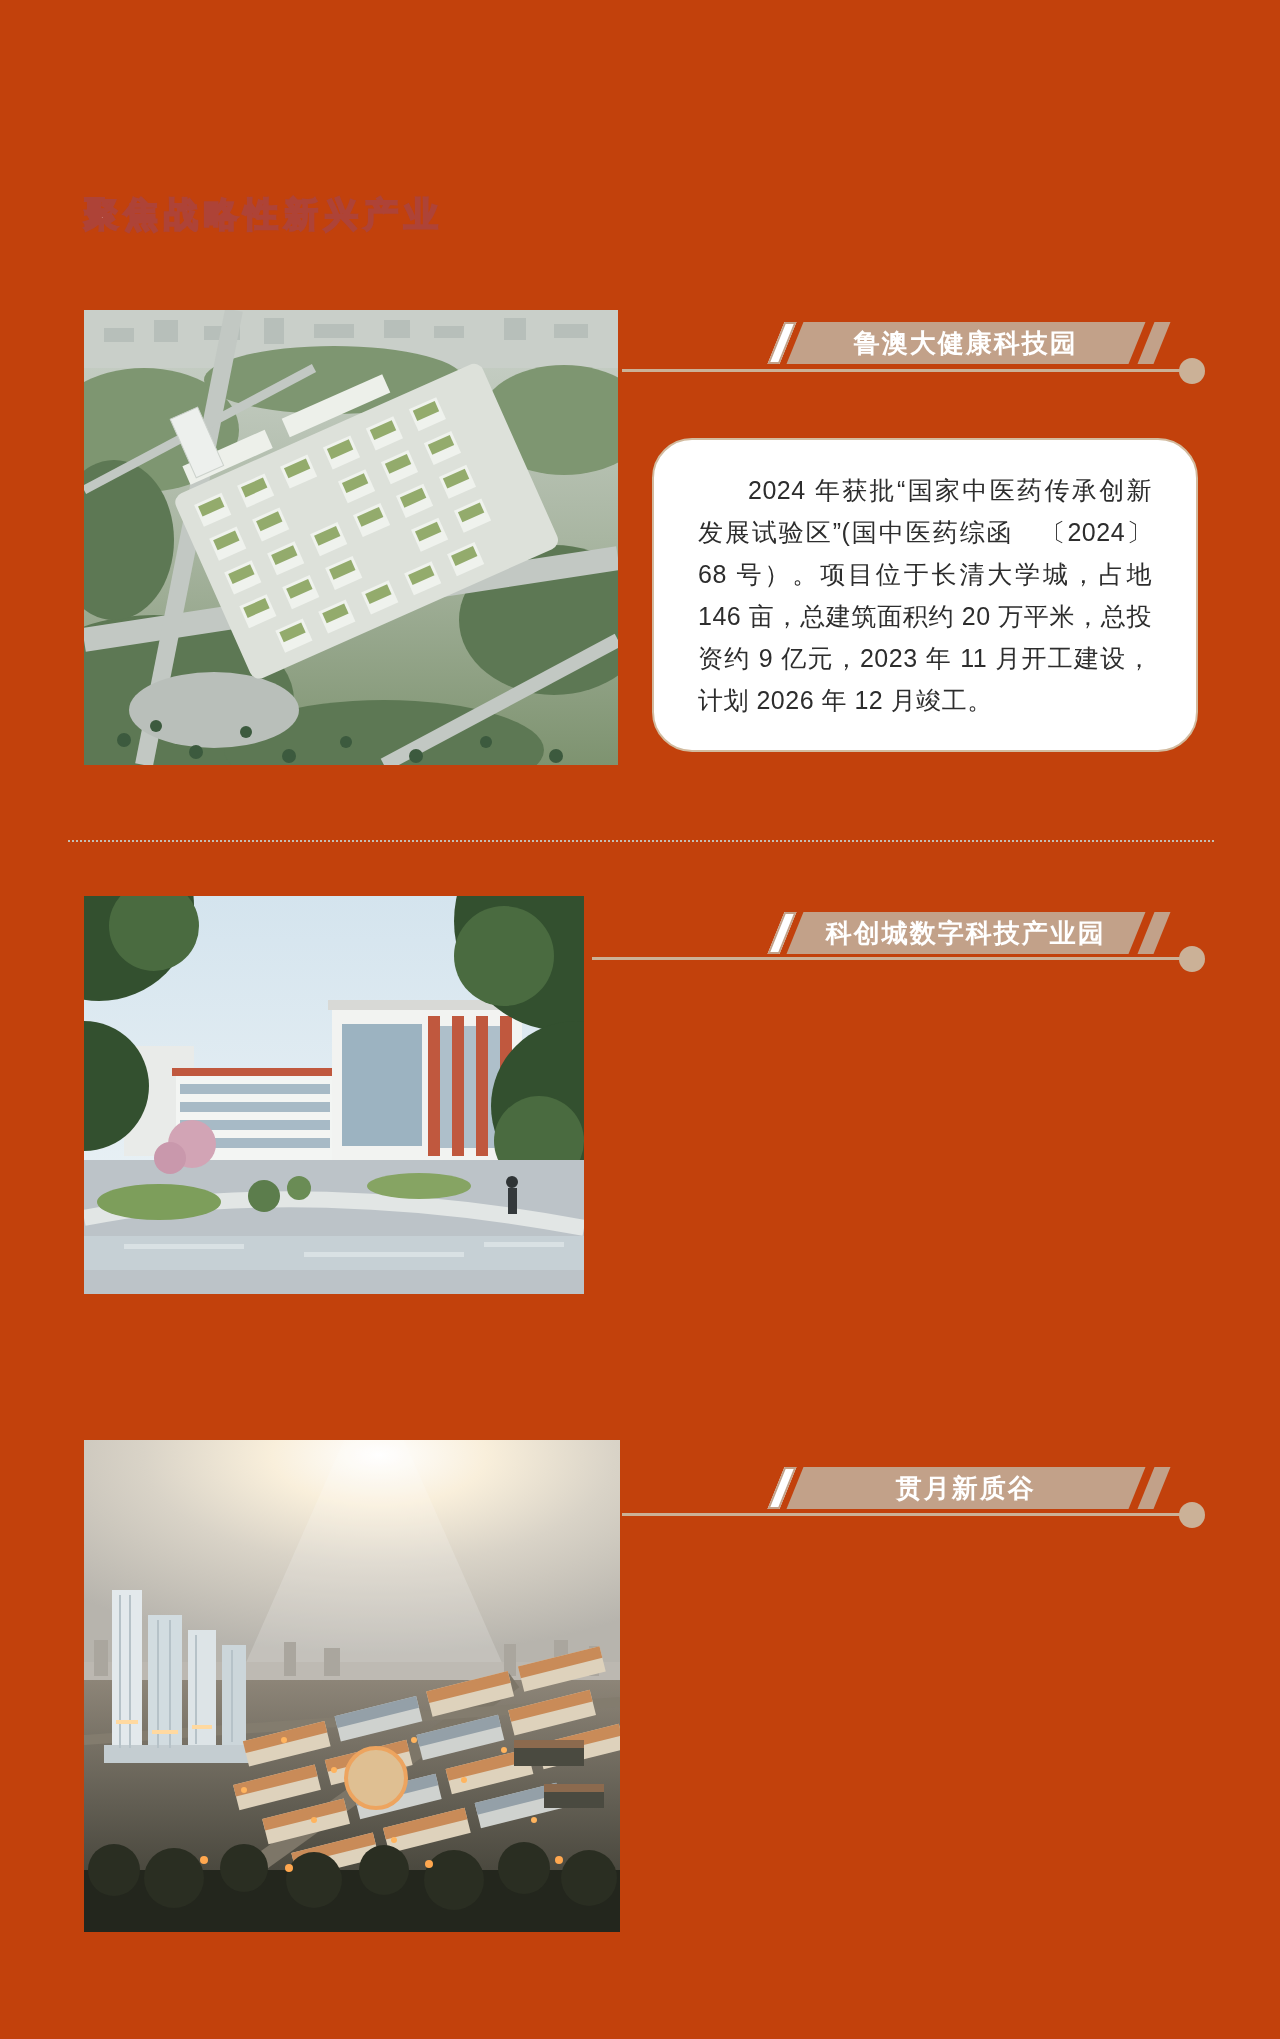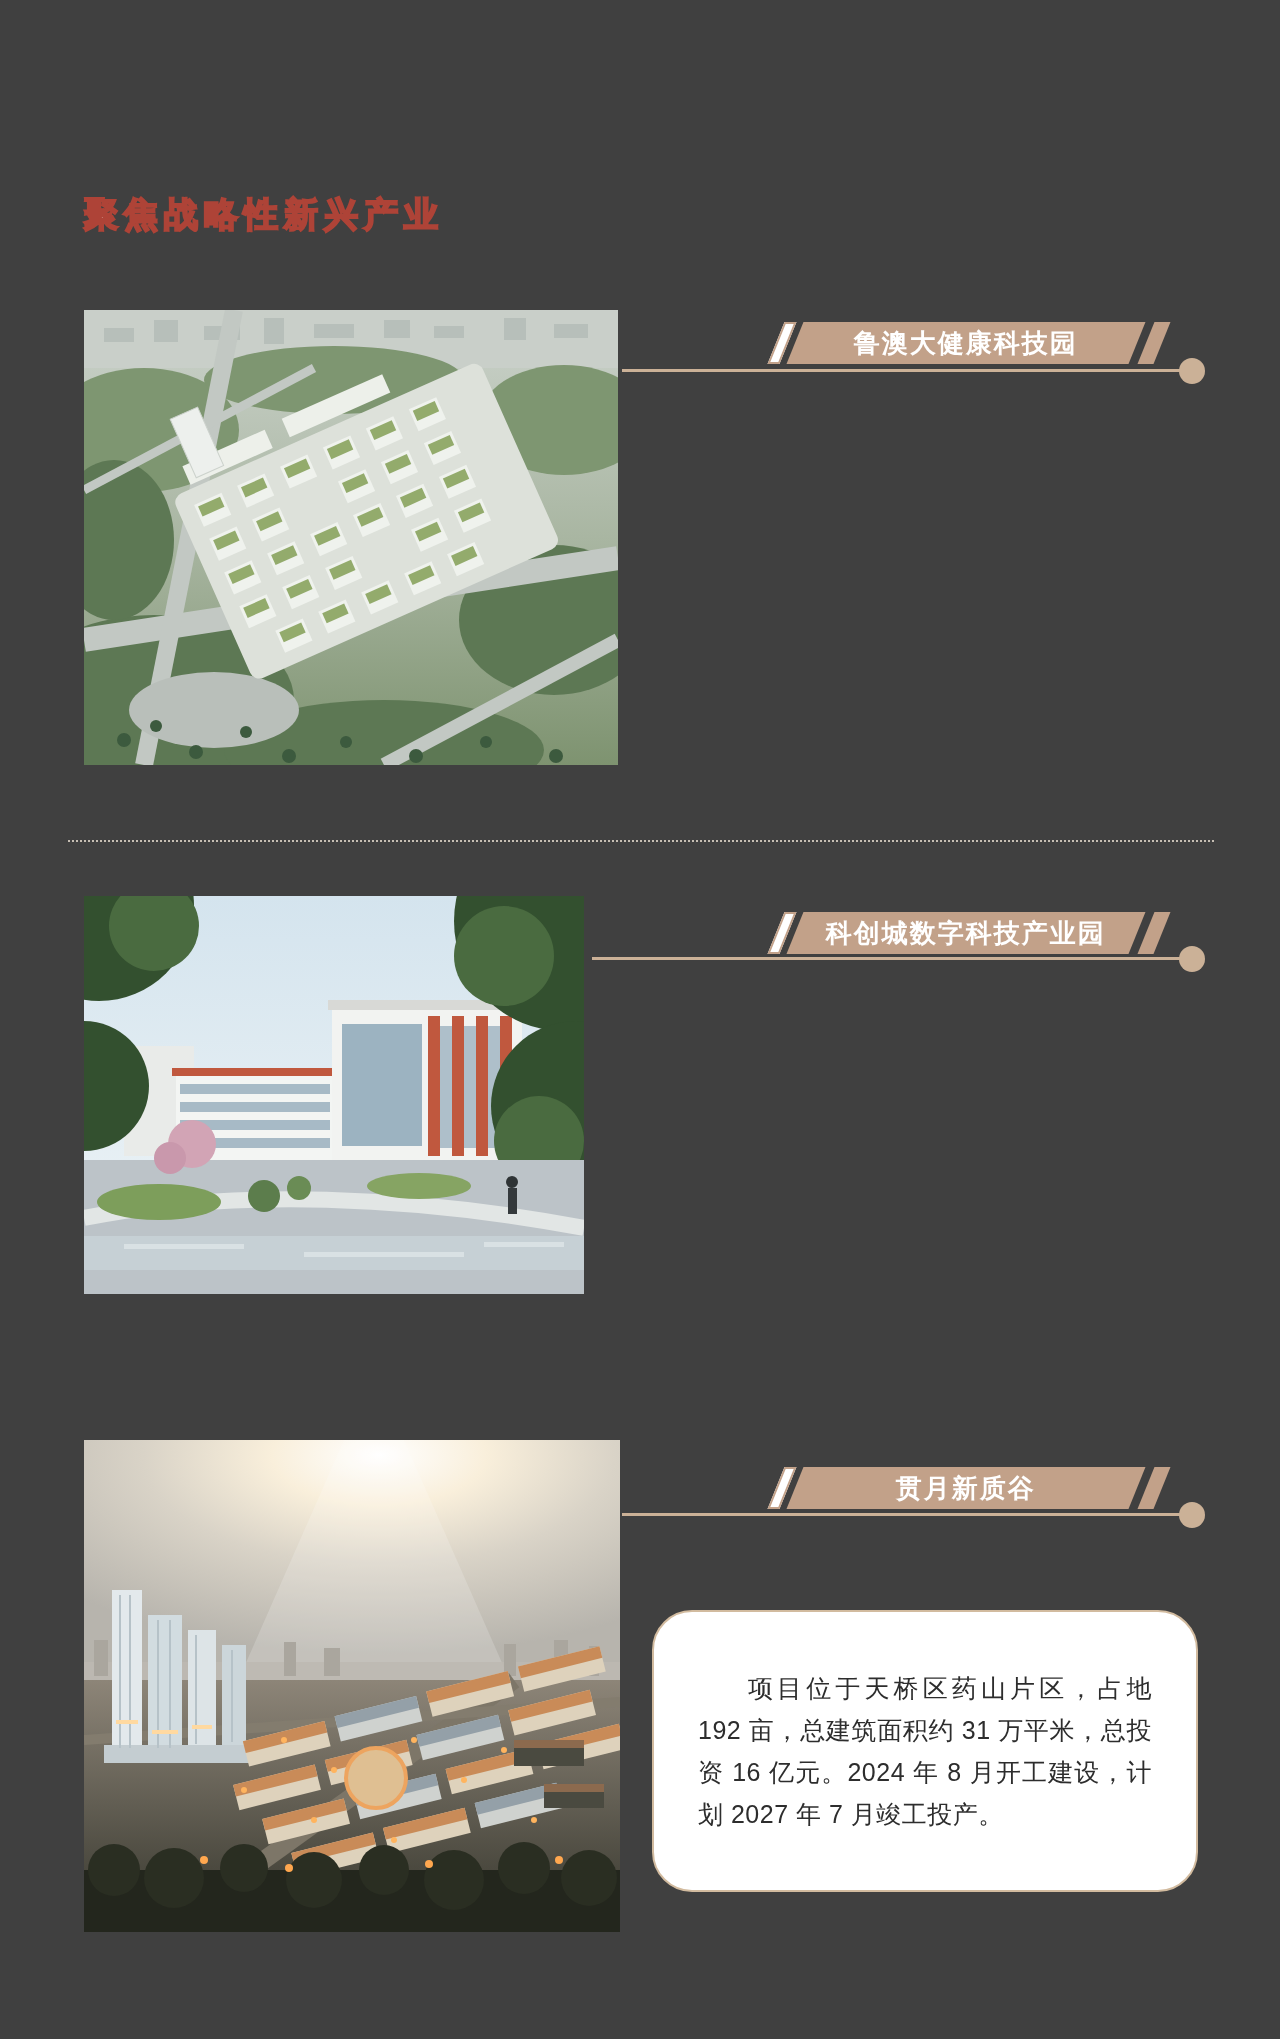--- a/index.html
+++ b/index.html
@@ -1,17 +1,17 @@
 <!DOCTYPE html>
 <html style="--title-red: #ae4337; --banner-tan: #c2a189; --line-tan: #cbb197; --box-border: #d2bb9f; --body-text: #2d2d2d;"><head>
 <meta charset="utf-8">
 <style>
   html,body{margin:0;padding:0;background:#ffffff;}
   .page{
-    position:relative;width:1280px;height:2039px;background:#404040;overflow:hidden;
+    position:relative;width:1280px;height:2039px;background:#c2410c;overflow:hidden;
     font-family:"Liberation Sans","DejaVu Sans",sans-serif;
   }
   
   .page-title{
     position:absolute;left:84px;top:192px;margin:0;
     font-size:34px;font-weight:900;letter-spacing:6px;
     color:#f6ded9;
     -webkit-text-stroke:2.2px var(--title-red,#ae4337);
     text-shadow:0 0 1px var(--title-red,#ae4337);
     white-space:nowrap;
@@ -161,20 +161,23 @@
   <div class="banner banner-1">
     <span class="b-edge-l"></span>
     <span class="b-body">
       <span class="b-label">鲁澳大健康科技园</span>
     </span>
     <span class="b-edge-r"></span>
   </div>
   <div class="rule rule-1"></div>
   <div class="dot dot-1"></div>
 
+  <div class="descbox descbox-1">
+    <p>2024 年获批“国家中医药传承创新发展试验区”(国中医药综函　〔2024〕68 号）。项目位于长清大学城，占地 146 亩，总建筑面积约 20 万平米，总投资约 9 亿元，2023 年 11 月开工建设，计划 2026 年 12 月竣工。</p>
+  </div>
 
   <div class="divider"></div>
 
   <div class="photo photo-2">
     <svg viewBox="0 0 500 398" preserveAspectRatio="none">
       <defs>
         <linearGradient id="g2" x1="0" y1="0" x2="0" y2="1">
           <stop offset="0" stop-color="#d4e4ee"></stop>
             <stop offset="1" stop-color="#f0f5f7"></stop>
         </linearGradient>
@@ -361,17 +364,14 @@
   <div class="banner banner-3">
     <span class="b-edge-l"></span>
     <span class="b-body">
       <span class="b-label">贯月新质谷</span>
     </span>
     <span class="b-edge-r"></span>
   </div>
   <div class="rule rule-3"></div>
   <div class="dot dot-3"></div>
 
-  <div class="descbox descbox-3">
-    <p>项目位于天桥区药山片区，占地 192 亩，总建筑面积约 31 万平米，总投资 16 亿元。2024 年 8 月开工建设，计划 2027 年 7 月竣工投产。</p>
-  </div>
 
 </div>
 
 </body></html>

